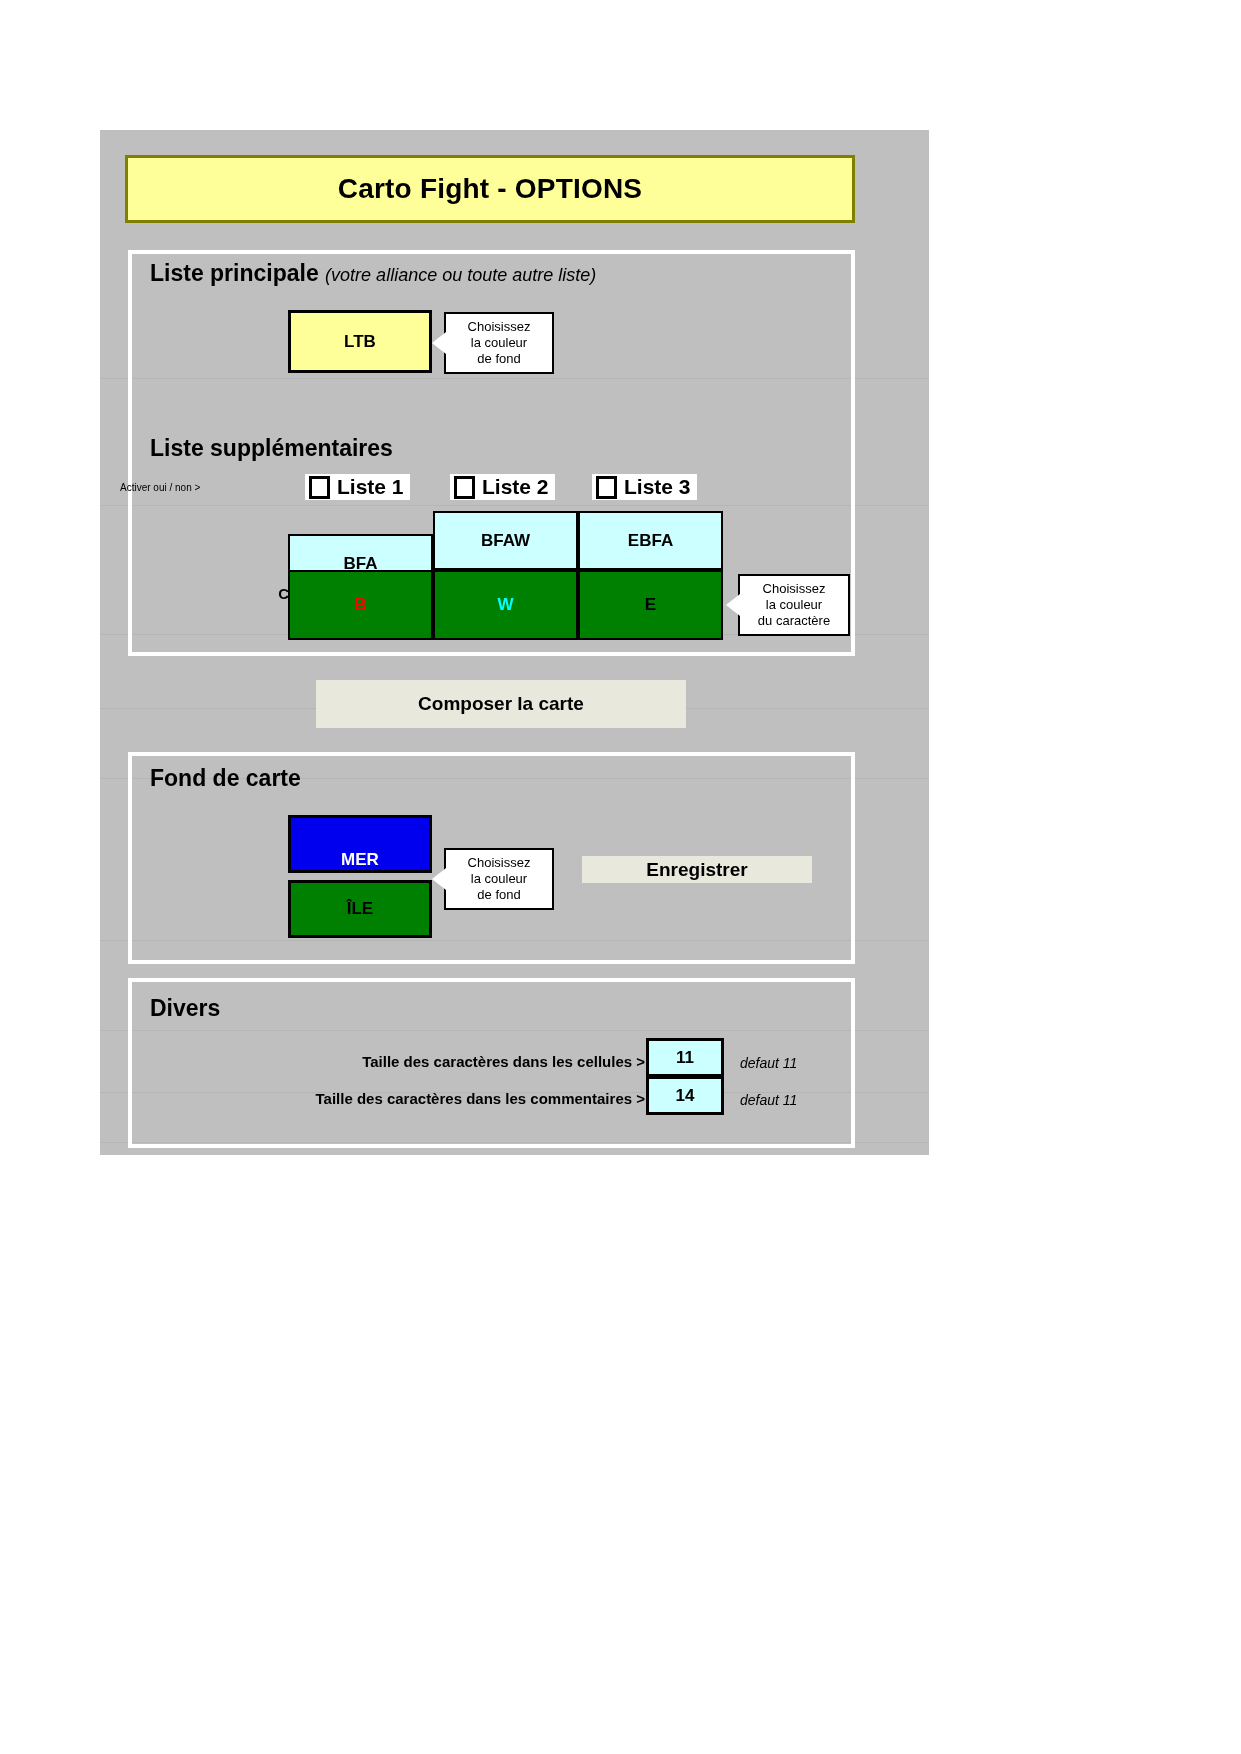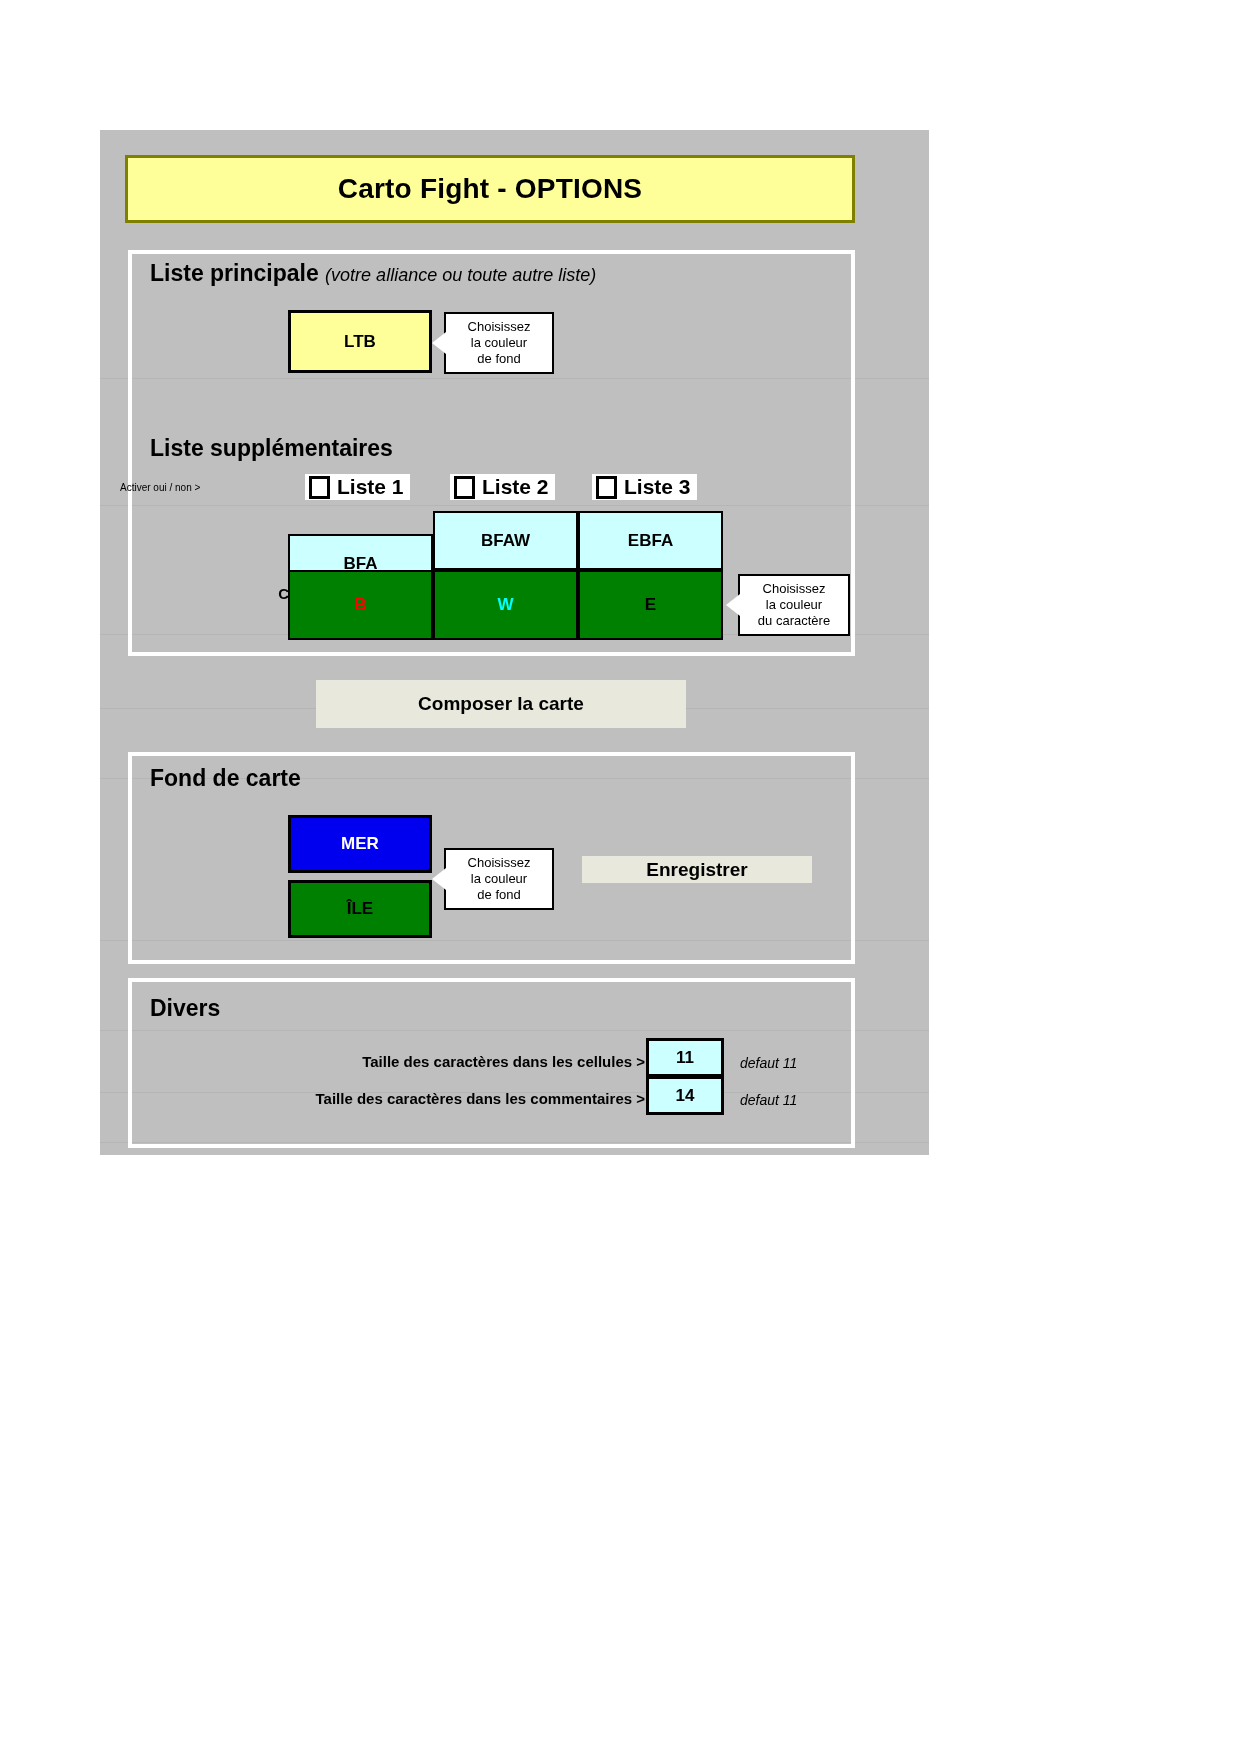--- a/index.html
+++ b/index.html
@@ -221,21 +221,21 @@
   </div>
 
   <div class="panel" style="left:28px; top:622px; width:727px; height:212px;"></div>
 
   <div class="panel-heading" style="left:50px; top:635px;">
     <span>Fond de carte</span>
   </div>
 
   <div class="rowlabel" style="left:80px; top:708px; width:180px;">Mer &gt;</div>
 
-  <div class="cell sea" style="left:188px; top:685px; width:144px; height:58px;">
+  <div class="cell sea" style="left:188px; top:685px; width:144px; height:58px;align-items:flex-end;">
     <span>MER</span>
   </div>
 
   <div class="rowlabel" style="left:80px; top:772px; width:180px;">Îles &gt;</div>
 
   <div class="cell island" style="left:188px; top:750px; width:144px; height:58px;">
     <span>ÎLE</span>
   </div>
 
   <div class="callout" style="left:344px; top:718px; width:110px; height:62px;">

